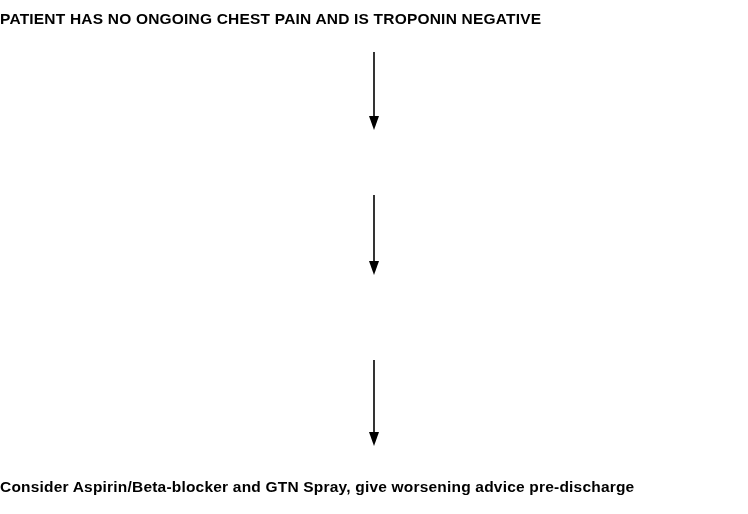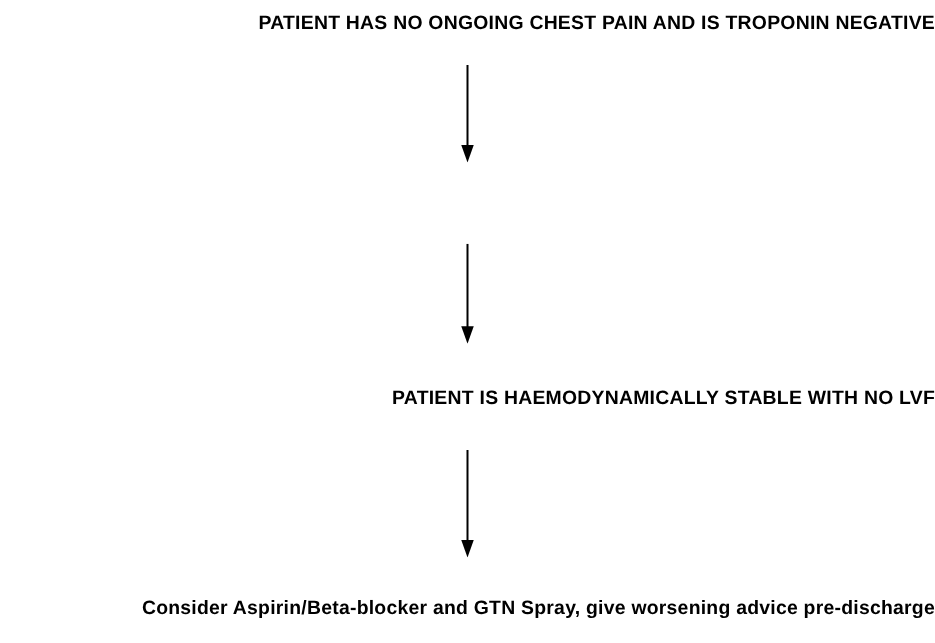--- a/index.html
+++ b/index.html
@@ -16,21 +16,21 @@
   }
   .flow {
     position: relative;
     width: 748px;
     height: 514px;
   }
   .step {
     position: absolute;
     left: 0;
     width: 748px;
-    text-align: right;
+    text-align: left;
     font-weight: bold;
     letter-spacing: 0.2px;
   }
   .step-1 { top: 10px;  font-size: 15.5px; }
   .step-2 { top: 150px; font-size: 15.5px; }
   .step-3 { top: 310px; font-size: 15.5px; }
   .step-4 { top: 478px; font-size: 15.5px; }
 
   .arrow {
     position: absolute;
@@ -61,21 +61,20 @@
   </div>
 
 
   <div class="arrow arrow-2">
     <svg width="24" height="80" viewBox="0 0 24 80" aria-hidden="true">
       <line x1="12" y1="0" x2="12" y2="70" stroke="#000000" stroke-width="1.6"></line>
       <polygon points="12,80 7,66 17,66" fill="#000000"></polygon>
     </svg>
   </div>
 
-  <div class="step step-3">PATIENT IS HAEMODYNAMICALLY STABLE WITH NO LVF</div>
 
   <div class="arrow arrow-3">
     <svg width="24" height="86" viewBox="0 0 24 86" aria-hidden="true">
       <line x1="12" y1="0" x2="12" y2="76" stroke="#000000" stroke-width="1.6"></line>
       <polygon points="12,86 7,72 17,72" fill="#000000"></polygon>
     </svg>
   </div>
 
   <div class="step step-4">Consider Aspirin/Beta-blocker and GTN Spray, give worsening advice pre-discharge</div>
 

